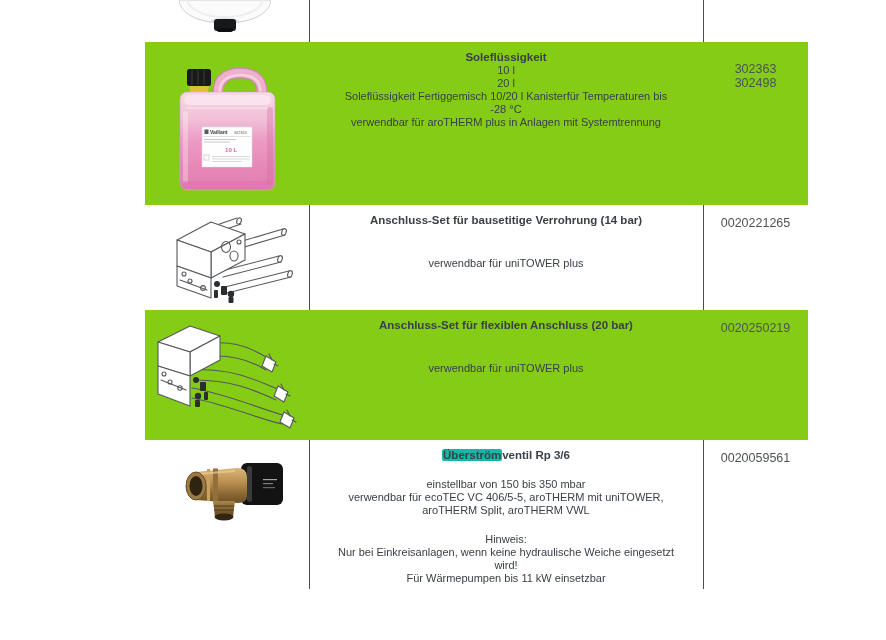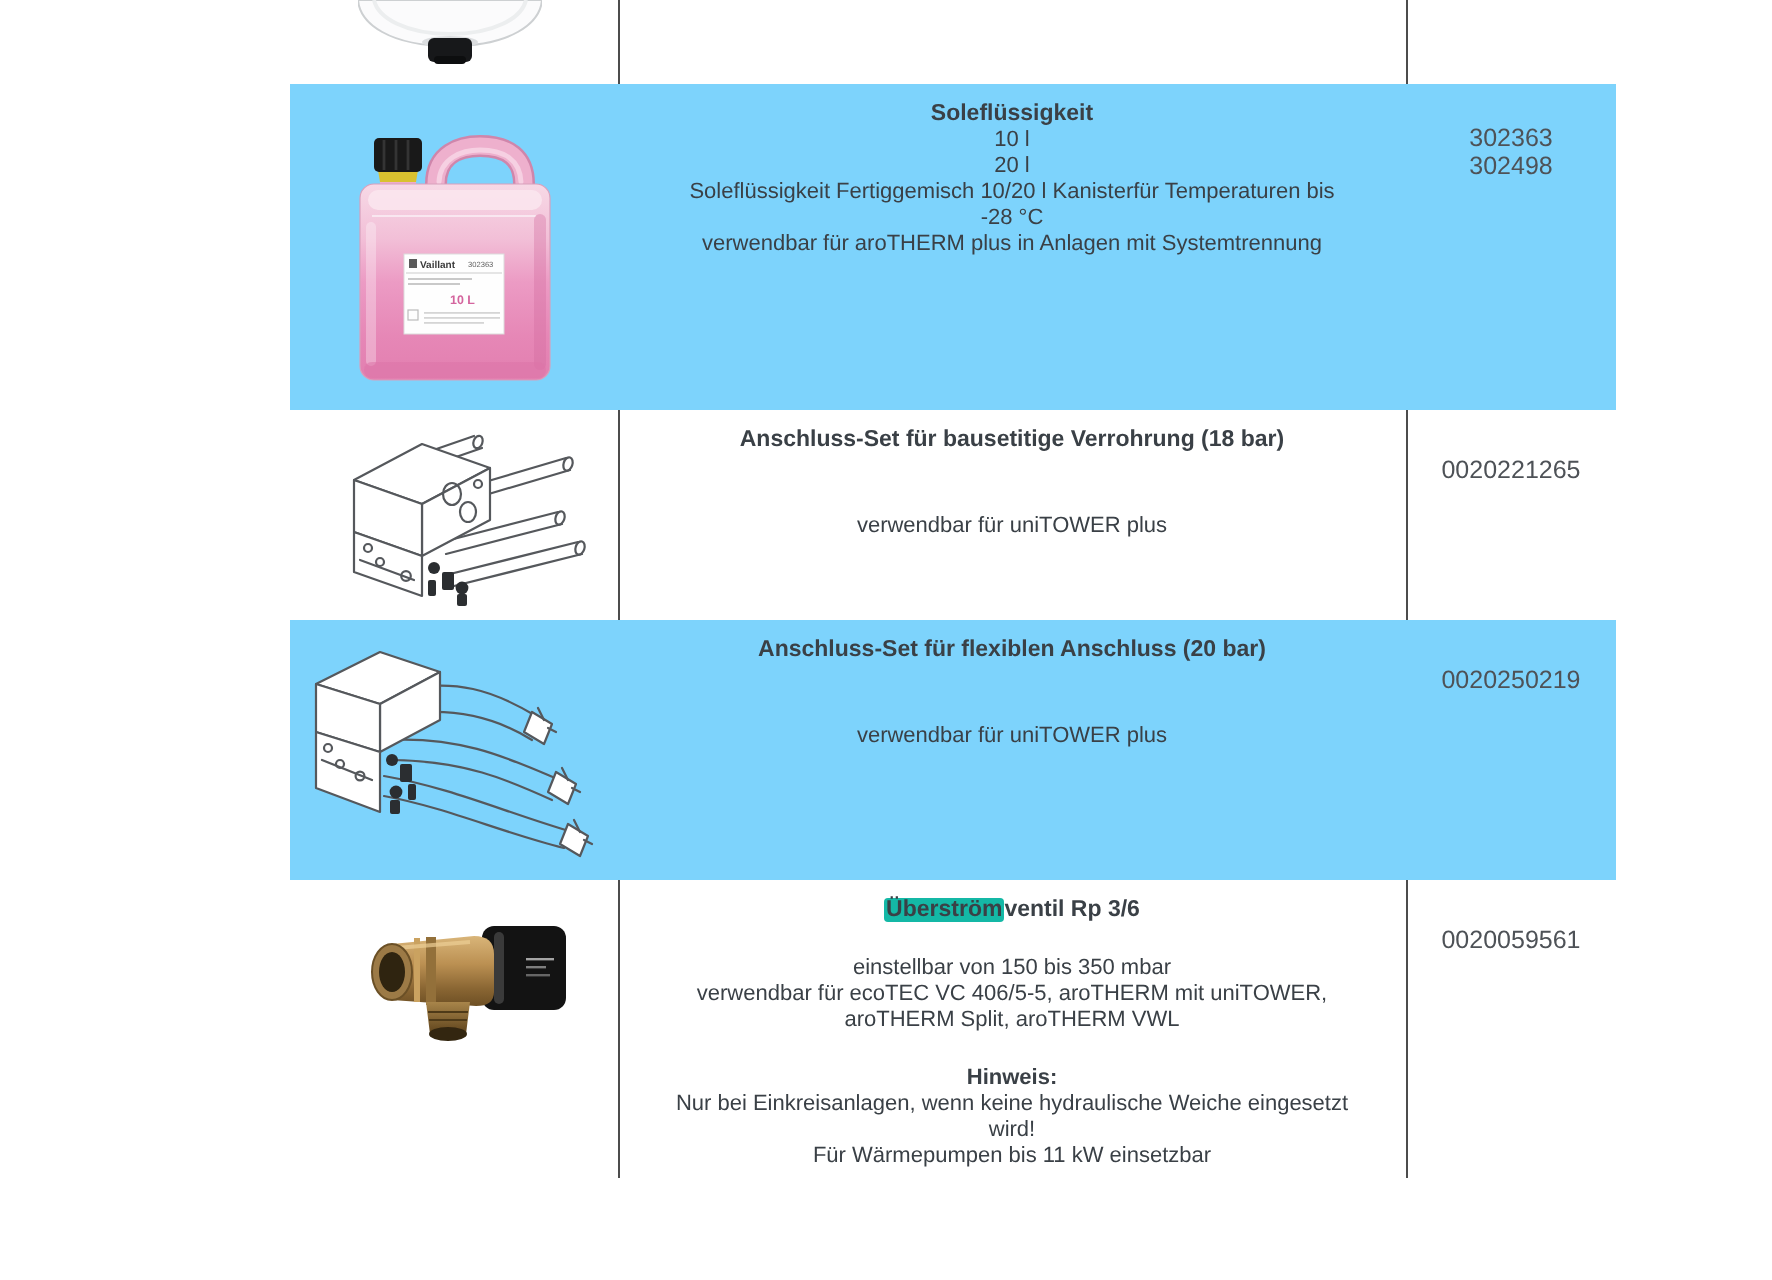--- a/index.html
+++ b/index.html
@@ -5,34 +5,34 @@
   html,body{margin:0;padding:0;}
   body{width:886px;height:640px;background:#ffffff;overflow:hidden;
        font-family:"Liberation Sans","DejaVu Sans",sans-serif;}
   .page{position:relative;width:886px;height:640px;background:#ffffff;}
 
   .vline{position:absolute;top:0;width:1px;height:589px;background:#4c4c4c;}
   .vline-left{left:309px;}
   .vline-right{left:703px;}
 
   .row{position:absolute;left:145px;width:663px;display:flex;color:#3a4046;}
-  .row.stripe{background:#7dd3fc;}
+  .row.stripe{background:#84cc16;}
   .img-cell{width:164px;position:relative;flex:0 0 164px;}
   .text-cell{width:394px;flex:0 0 394px;box-sizing:border-box;
              padding:9px 14px 0 14px;text-align:center;
              font-size:11px;line-height:13px;}
-  .num-cell{width:105px;flex:0 0 105px;box-sizing:border-box;padding-top:24px;
+  .num-cell{width:105px;flex:0 0 105px;box-sizing:border-box;padding-top:12px;
             text-align:center;font-size:12.5px;line-height:13.5px;color:#4e5257;}
   .num-cell.offset{padding-top:21px;}
   .title{font-weight:bold;font-size:11.5px;line-height:13px;}
   .line{min-height:13px;}
   .gap{}
   .gap16{margin-top:16px;}
   .gap30{margin-top:30px;}
-  .note-label{font-weight:bold;}
+  .note-label{font-weight:normal;}
   .hl{background:#14b8a6;border-radius:2px;padding:0 1px;}
 
   .abs{position:absolute;}
 </style>
 </head>
 <body>
 
 <div class="page">
 
   <div class="vline vline-left"></div>
@@ -141,21 +141,21 @@
         <g fill="#2b2e31">
           <circle cx="54" cy="70" r="3"></circle>
           <rect x="58" y="72" width="6" height="9" rx="1"></rect>
           <circle cx="68" cy="80" r="3.2"></circle>
           <rect x="65.5" y="83" width="5" height="6" rx="1"></rect>
           <rect x="51" y="76" width="4" height="8" rx="1"></rect>
         </g>
       </svg>
     </div>
     <div class="text-cell">
-      <div class="title">Anschluss-Set für bausetitige Verrohrung (18 bar)</div>
+      <div class="title">Anschluss-Set für bausetitige Verrohrung (14 bar)</div>
       <div class="line gap30">verwendbar für uniTOWER plus</div>
     </div>
     <div class="num-cell">
       <div>0020221265</div>
     </div>
   </section>
 
   <section class="row stripe" style="top:310px;height:130px">
     <div class="img-cell">
       <svg class="abs" style="left:3px;top:8px" width="170" height="114" viewBox="0 0 170 114">

